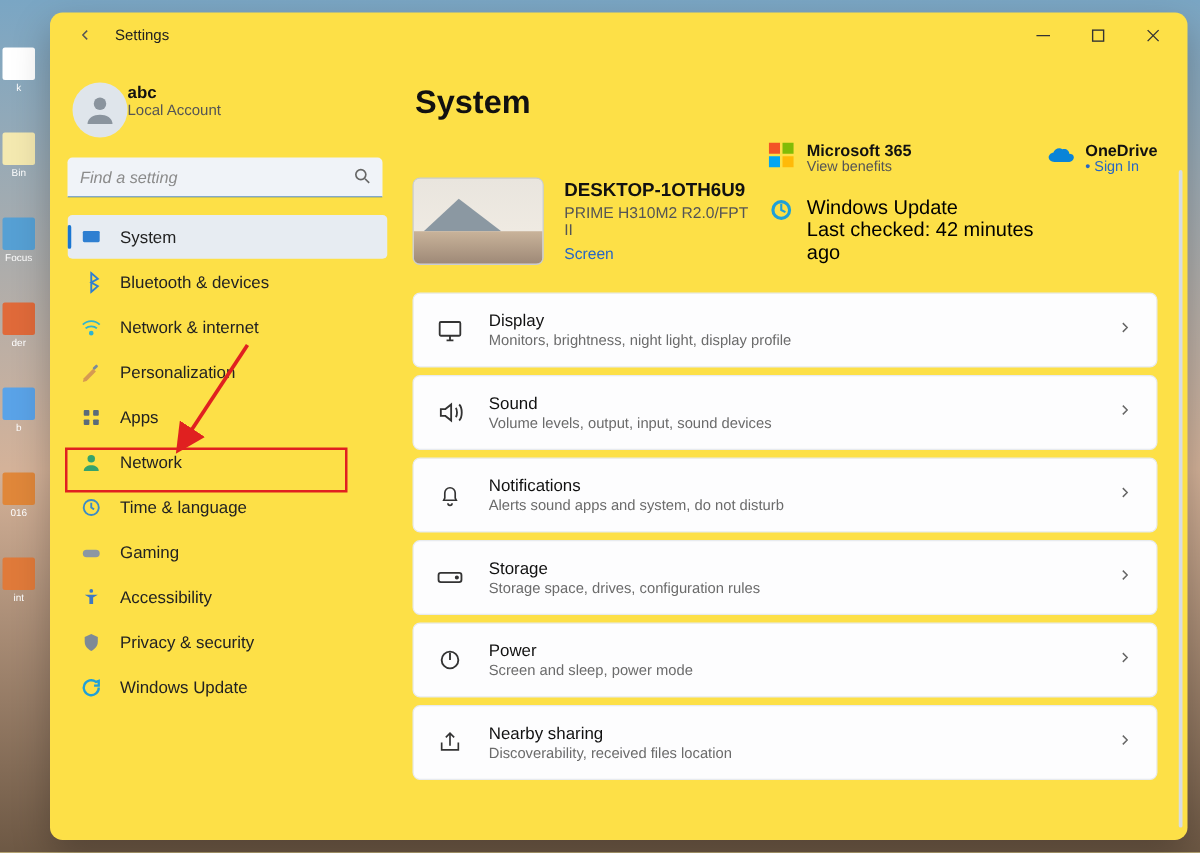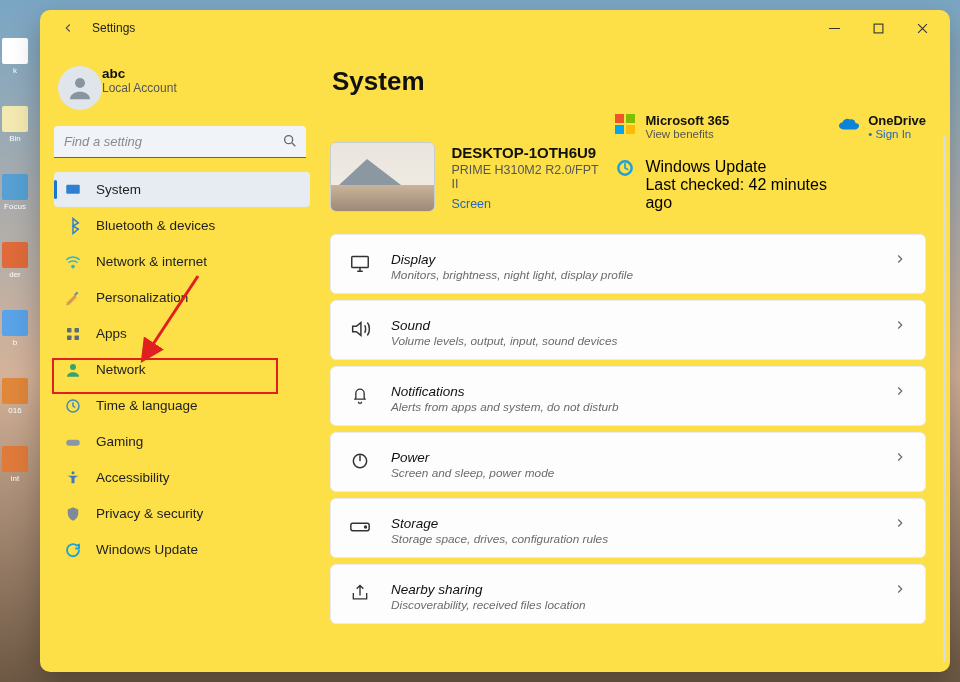--- a/index.html
+++ b/index.html
@@ -67,21 +67,21 @@
   .cloud-group { margin-left:auto; display:flex; }
   .cloud { display:flex; gap:10px; align-items:flex-start;}
   .cloud .ico { width:20px; height:20px; margin-top:1px;}
   .cloud .ttl { font-size:13px; font-weight:600; color:#111;}
   .cloud .sub { font-size:11.5px; color:#555;}
   .cloud .link { font-size:11.5px; color:#2666c4; cursor:pointer;}
   .update-row { display:flex; gap:10px; align-items:flex-start; margin-top:18px;}
 
   
   .cards { display:flex; flex-direction:column; gap:6px;}
-  .card { background:#fdfdfe; border:1px solid #e8ebef; border-radius:6px; height:60px; padding:17px 18px; display:flex; gap:20px; cursor:pointer;font-style:italic;}
+  .card { background:#fdfdfe; border:1px solid #e8ebef; border-radius:6px; height:60px; padding:0 18px; display:flex; align-items:center; gap:20px; cursor:pointer;}
   .c-ico { width:22px; height:22px; display:flex; align-items:center; justify-content:center; color:#333;}
   .c-txt { flex:1;}
   .c-ttl { font-size:13.5px; font-weight:500; color:#111;}
   .c-sub { font-size:11.8px; color:#6b6b6b; margin-top:1px;}
   .chev  { color:#666;}
 
   
   .anno-box { position:absolute; border:2.5px solid #e02020; pointer-events:none; }
   .anno-arrow { position:absolute; pointer-events:none; }
 </style>
@@ -350,51 +350,51 @@
               </svg></span>
         </div>
         <div class="card">
           <span class="c-ico">
               <svg width="20" height="20" viewBox="0 0 24 24" fill="none" stroke="currentColor" stroke-width="1.6">
                 <path d="M6 17h12l-1-2v-5a5 5 0 0 0-10 0v5l-1 2zM10 20a2 2 0 0 0 4 0"></path>
               </svg>
             </span>
           <div class="c-txt">
               <div class="c-ttl">Notifications</div>
-              <div class="c-sub">Alerts from apps and system, do not disturb</div>
+              <div class="c-sub">Alerts sound apps and system, do not disturb</div>
+            </div>
+          <span class="chev"><svg width="14" height="14" viewBox="0 0 24 24" fill="none" stroke="currentColor" stroke-width="2">
+                <path d="M9 6l6 6-6 6"></path>
+              </svg></span>
+        </div>
+        <div class="card">
+          <span class="c-ico">
+              <svg width="22" height="14" viewBox="0 0 24 12" fill="none" stroke="currentColor" stroke-width="1.6">
+                <rect x="2" y="2" width="20" height="8" rx="2"></rect>
+                <circle cx="18" cy="6" r="1" fill="currentColor"></circle>
+              </svg>
+            </span>
+          <div class="c-txt">
+              <div class="c-ttl">Storage</div>
+              <div class="c-sub">Storage space, drives, configuration rules</div>
             </div>
           <span class="chev"><svg width="14" height="14" viewBox="0 0 24 24" fill="none" stroke="currentColor" stroke-width="2">
                 <path d="M9 6l6 6-6 6"></path>
               </svg></span>
         </div>
         <div class="card">
           <span class="c-ico">
               <svg width="20" height="20" viewBox="0 0 24 24" fill="none" stroke="currentColor" stroke-width="1.8">
                 <circle cx="12" cy="12" r="8"></circle>
                 <path d="M12 5v7"></path>
               </svg>
             </span>
           <div class="c-txt">
               <div class="c-ttl">Power</div>
               <div class="c-sub">Screen and sleep, power mode</div>
-            </div>
-          <span class="chev"><svg width="14" height="14" viewBox="0 0 24 24" fill="none" stroke="currentColor" stroke-width="2">
-                <path d="M9 6l6 6-6 6"></path>
-              </svg></span>
-        </div>
-        <div class="card">
-          <span class="c-ico">
-              <svg width="22" height="14" viewBox="0 0 24 12" fill="none" stroke="currentColor" stroke-width="1.6">
-                <rect x="2" y="2" width="20" height="8" rx="2"></rect>
-                <circle cx="18" cy="6" r="1" fill="currentColor"></circle>
-              </svg>
-            </span>
-          <div class="c-txt">
-              <div class="c-ttl">Storage</div>
-              <div class="c-sub">Storage space, drives, configuration rules</div>
             </div>
           <span class="chev"><svg width="14" height="14" viewBox="0 0 24 24" fill="none" stroke="currentColor" stroke-width="2">
                 <path d="M9 6l6 6-6 6"></path>
               </svg></span>
         </div>
         <div class="card">
           <span class="c-ico">
               <svg width="20" height="20" viewBox="0 0 24 24" fill="none" stroke="currentColor" stroke-width="1.6">
                 <path d="M4 12v7h16v-7"></path>
                 <path d="M12 3v12M8 7l4-4 4 4"></path>

